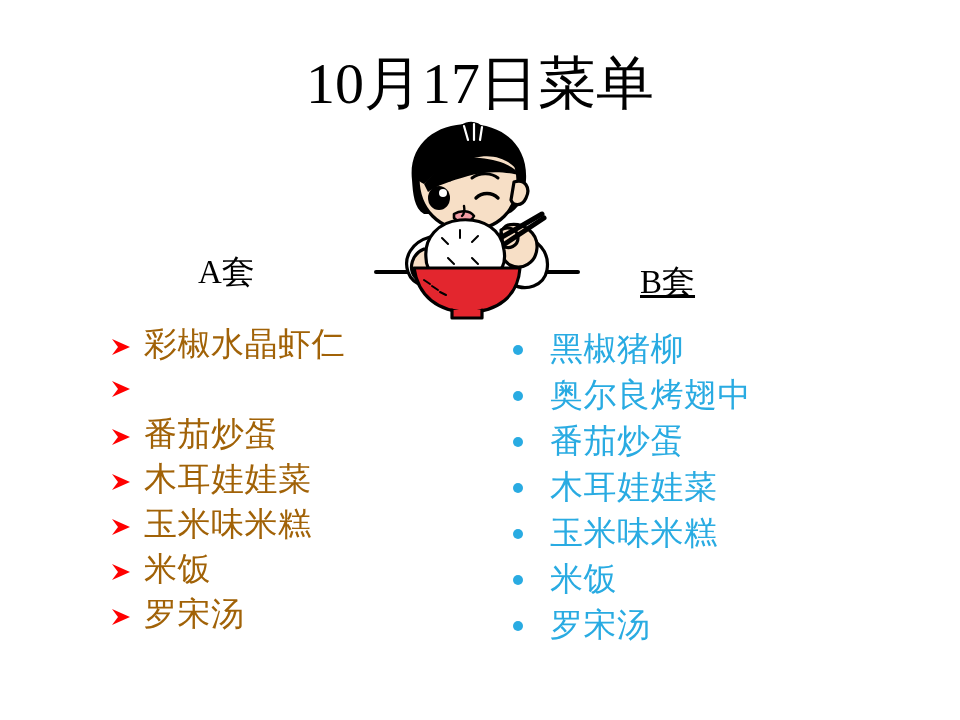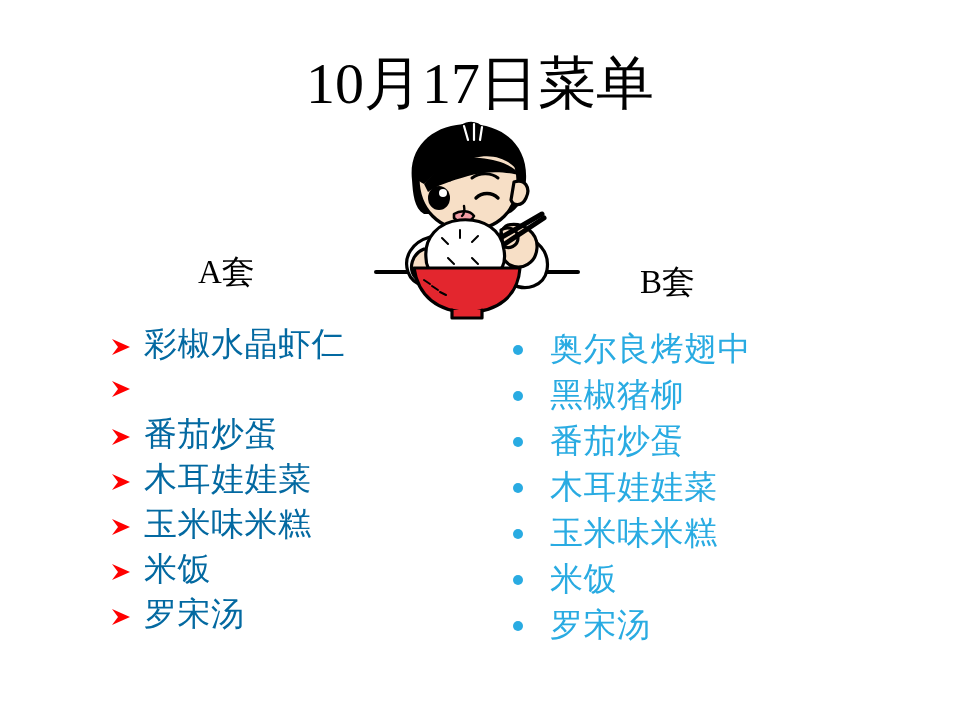--- a/index.html
+++ b/index.html
@@ -55,21 +55,21 @@
   
   .column-header {
     position: absolute;
     font-family: "Liberation Serif", "DejaVu Serif", serif;
     font-size: 33px;
     line-height: 40px;
     color: #000000;
     white-space: nowrap;
   }
   #header-a { left: 198px; top: 252px; }
-  #header-b { left: 640px; top: 262px; }
+  #header-b { left: 640px; top: 262px; text-decoration: underline; }
 
   
   .menu-column {
     position: absolute;
     width: 380px;
   }
   #column-a { left: 110px; top: 322px; }
   #column-b { left: 505px; top: 326px; }
 
   .menu-item {
@@ -77,21 +77,21 @@
     align-items: baseline;
     white-space: nowrap;
     font-family: "Liberation Serif", "DejaVu Serif", serif;
   }
 
   
   #column-a .menu-item {
     height: 45px;
     font-size: 33px;
     line-height: 45px;
-    color: #0369a1;
+    color: #a16207;
   }
   #column-a .bullet {
     width: 34px;
     flex: 0 0 34px;
     display: inline-block;
     color: #FF0000;
     font-size: 23px;
     line-height: 45px;
   }
   #column-a .bullet svg { vertical-align: -2px; }
@@ -251,28 +251,28 @@
           <path d="M2 2 L20 10 L2 18 L8 10 Z" fill="#FF0000"></path>
         </svg>
       </span>
       <span class="item-label">罗宋汤</span>
     </div>
   </div>
 
   <div class="menu-column" id="column-b">
     <div class="menu-item">
       <span class="bullet"><span class="dot"></span></span>
+      <span class="item-label">黑椒猪柳</span>
+    </div>
+    <div class="menu-item">
+      <span class="bullet"><span class="dot"></span></span>
       <span class="item-label">奥尔良烤翅中</span>
     </div>
     <div class="menu-item">
       <span class="bullet"><span class="dot"></span></span>
-      <span class="item-label">黑椒猪柳</span>
-    </div>
-    <div class="menu-item">
-      <span class="bullet"><span class="dot"></span></span>
       <span class="item-label">番茄炒蛋</span>
     </div>
     <div class="menu-item">
       <span class="bullet"><span class="dot"></span></span>
       <span class="item-label">木耳娃娃菜</span>
     </div>
     <div class="menu-item">
       <span class="bullet"><span class="dot"></span></span>
       <span class="item-label">玉米味米糕</span>
     </div>

